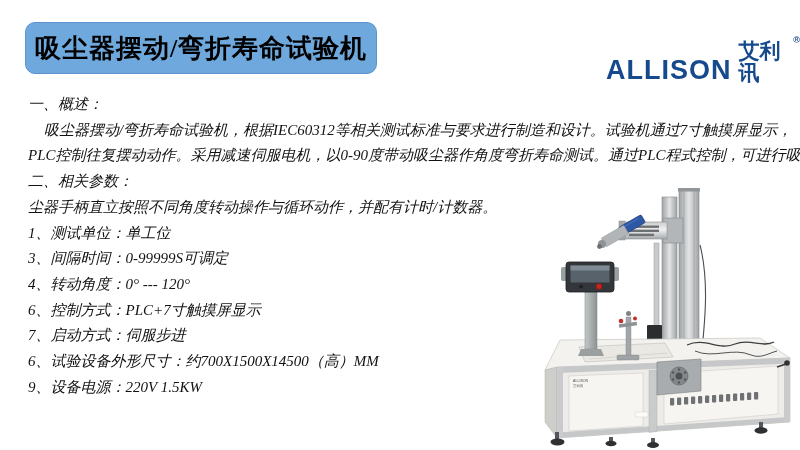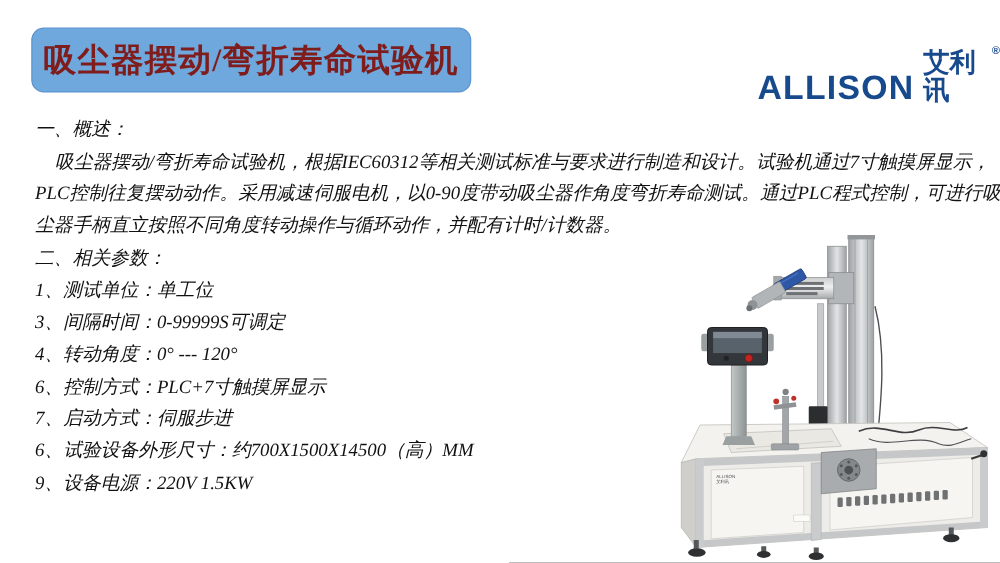--- a/index.html
+++ b/index.html
@@ -6,21 +6,21 @@
   .page{
     position:relative;width:800px;height:450px;margin:0 auto;background:#ffffff;
     overflow:hidden;font-family:"Liberation Serif","DejaVu Serif",serif;color:var(--text,#111);
   }
   .title-box{
     position:absolute;left:25px;top:22px;width:350px;height:50px;
     background:var(--title-bg,#6fa8dc);border:1px solid var(--title-border,#5b94cf);
     border-radius:10px;display:flex;align-items:center;justify-content:center;
   }
   .title-box h1{
-    margin:0;font-size:26px;font-weight:bold;color:#7f1d1d;letter-spacing:1px;white-space:nowrap;
+    margin:0;font-size:26px;font-weight:bold;color:#000000;letter-spacing:1px;white-space:nowrap;
   }
   .logo{
     position:absolute;left:606px;top:40px;display:flex;align-items:flex-end;gap:7px;
     color:var(--brand-blue,#174a8d);font-family:"Liberation Sans","DejaVu Sans",sans-serif;font-weight:bold;
   }
   .logo-en{font-size:27px;line-height:1;letter-spacing:1px;}
   .logo-cn{font-size:21px;line-height:1.05;}
   .logo-reg{font-size:9px;line-height:1;align-self:flex-start;margin-top:-4px;margin-left:-3px;}
   .doc{
     position:absolute;left:28px;top:92px;width:766px;font-size:15px;line-height:25.7px;
@@ -42,22 +42,22 @@
   <div class="logo">
     <span class="logo-en">ALLISON</span>
     <span class="logo-cn">艾利讯</span>
     <span class="logo-reg">®</span>
   </div>
 
   <div class="doc">
     <div class="row">一、概述：</div>
     <div class="row indent">吸尘器摆动/弯折寿命试验机，根据IEC60312等相关测试标准与要求进行制造和设计。试验机通过7寸触摸屏显示，</div>
     <div class="row">PLC控制往复摆动动作。采用减速伺服电机，以0-90度带动吸尘器作角度弯折寿命测试。通过PLC程式控制，可进行吸</div>
+    <div class="row">二、相关参数：</div>
     <div class="row">尘器手柄直立按照不同角度转动操作与循环动作，并配有计时/计数器。</div>
-    <div class="row">二、相关参数：</div>
     <div class="row">1、测试单位：单工位</div>
     <div class="row">3、间隔时间：0-99999S可调定</div>
     <div class="row">4、转动角度：0° --- 120°</div>
     <div class="row">6、控制方式：PLC+7寸触摸屏显示</div>
     <div class="row">7、启动方式：伺服步进</div>
     <div class="row">6、试验设备外形尺寸：约700X1500X14500（高）MM</div>
     <div class="row">9、设备电源：220V 1.5KW</div>
   </div>
 
   <svg class="machine" viewBox="0 0 258 263" aria-hidden="true">

